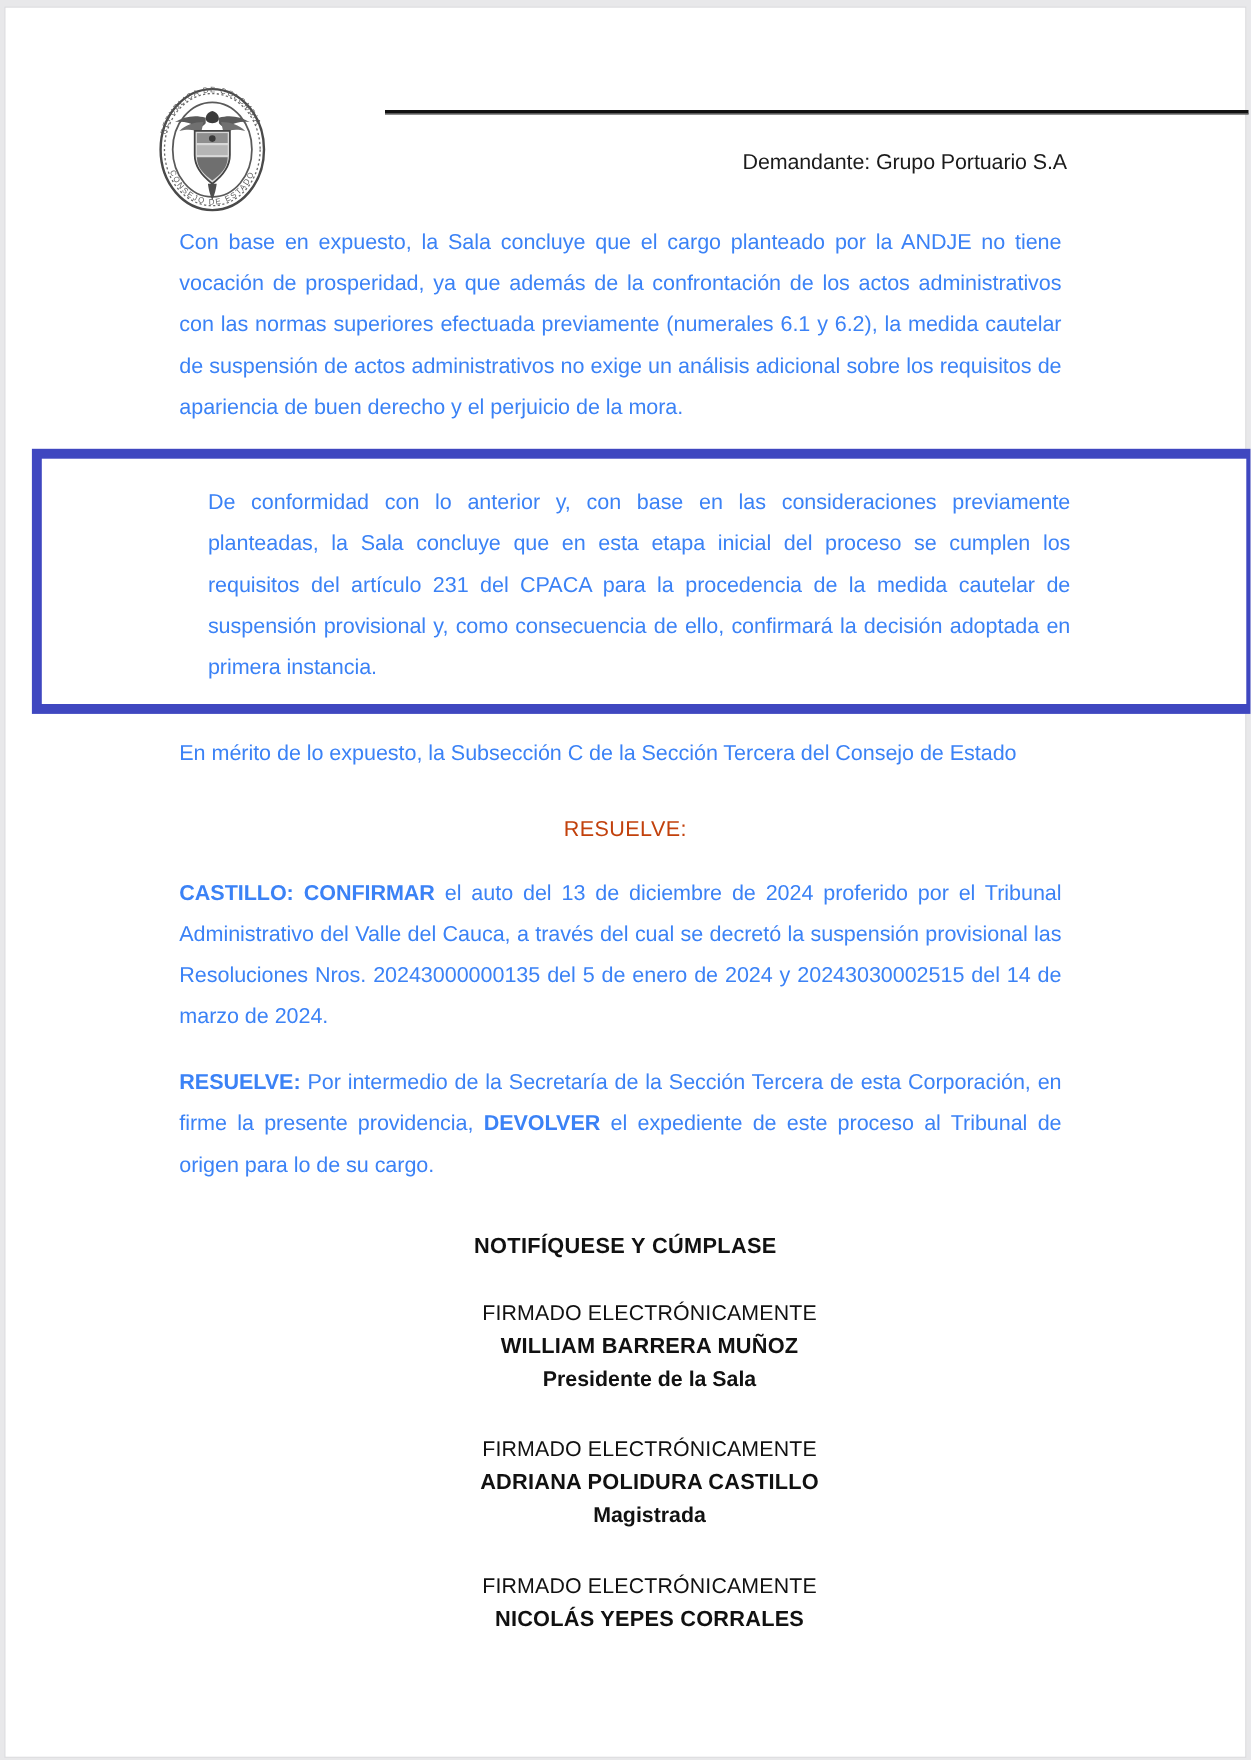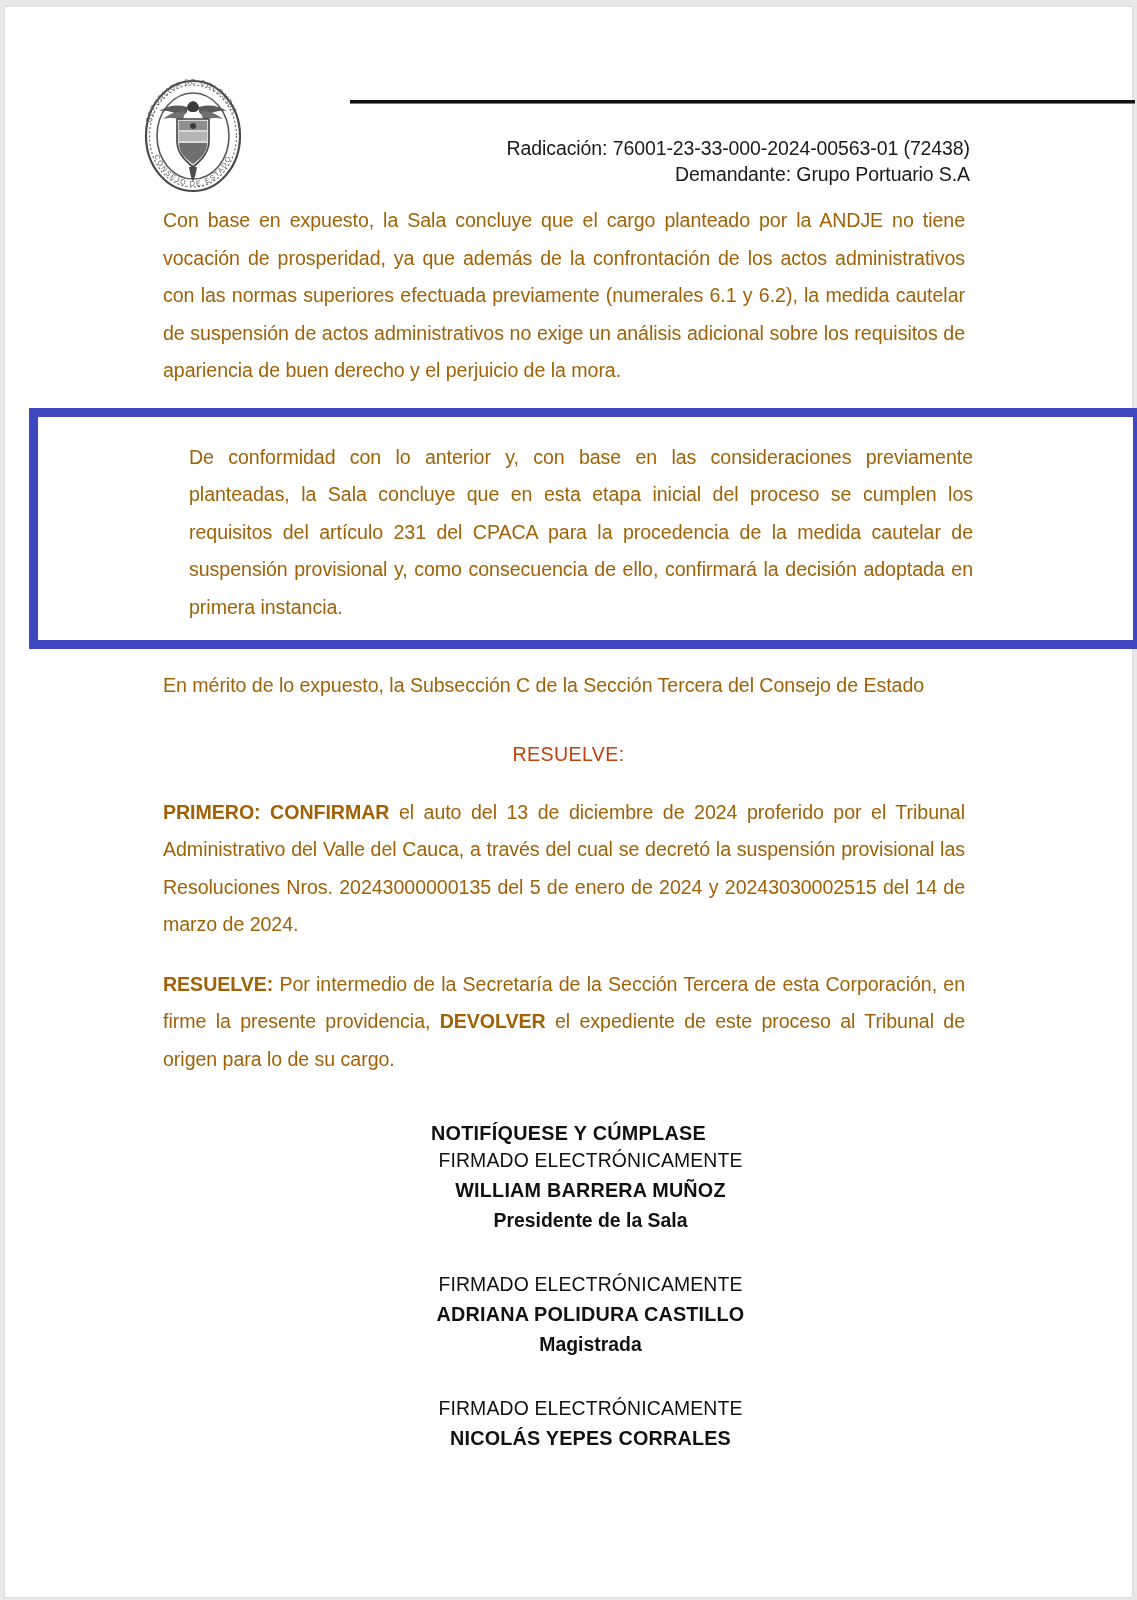--- a/index.html
+++ b/index.html
@@ -77,21 +77,21 @@
     position: absolute;
     left: 0;
     top: 195px;
     width: 100%;
   }
   p.para {
     margin: 0;
     padding: 0 167px 0 158px;
     font-size: 19.6px;
     line-height: 37.5px;
-    color: #a16207;
+    color: #3b82f6;
     text-align: justify;
     text-justify: inter-word;
     letter-spacing: -0.05px;
   }
   p.para + p.para { margin-top: 22px; }
   .para b { font-weight: bold; }
 
   
   .highlight-box {
     position: relative;
@@ -122,20 +122,21 @@
   
   .signatures {
     margin-top: 44px;
     text-align: center;
     color: #111111;
   }
   .sig-title {
     font-size: 19.8px;
     font-weight: bold;
     letter-spacing: 0.3px;
+    margin-bottom: 34px;
   }
   .sig-block { margin-bottom: 34px; padding-left: 44px; }
   .sig-block:last-child { margin-bottom: 0; }
   .sig-signed {
     font-size: 19.4px;
     font-weight: normal;
     line-height: 30px;
     letter-spacing: 0.15px;
   }
   .sig-name {
@@ -189,41 +190,40 @@
             <path d="M50 68 L78 68 C78 78 71 84 64 89 C57 84 50 78 50 68 Z" fill="#6f6f6f"></path>
             <circle cx="64" cy="51" r="3" fill="#3a3a3a"></circle>
 
             <path d="M60 92 C61 100 63 104 64 107 C65 104 67 100 68 92 Z" fill="#4d4d4d"></path>
           </svg>
         </div>
 
         <div class="header-rule"></div>
 
         <div class="header-meta">
-          <div>Radicación: 76001-23-33-000-2024-00563-01 (72438)</div>
           <div>Demandante: Grupo Portuario S.A</div>
         </div>
       </div>
 
       <div class="body-wrap">
 
         <p class="para">Con base en expuesto, la Sala concluye que el cargo planteado por la ANDJE no tiene vocación de prosperidad, ya que además de la confrontación de los actos administrativos con las normas superiores efectuada previamente (numerales 6.1 y 6.2), la medida cautelar de suspensión de actos administrativos no exige un análisis adicional sobre los requisitos de apariencia de buen derecho y el perjuicio de la mora.</p>
 
         <div class="highlight-box">
           <p class="para">De conformidad con lo anterior y, con base en las consideraciones previamente planteadas, la Sala concluye que en esta etapa inicial del proceso se cumplen los requisitos del artículo 231 del CPACA para la procedencia de la medida cautelar de suspensión provisional y, como consecuencia de ello, confirmará la decisión adoptada en primera instancia.</p>
         </div>
 
         <div class="spacer-after-box"></div>
 
         <p class="para">En mérito de lo expuesto, la Subsección C de la Sección Tercera del Consejo de Estado</p>
 
         <h2 class="center-head">RESUELVE:</h2>
 
         <p class="para" style="margin-top:28px;">
-          <b>PRIMERO:</b><span>&nbsp;</span><b>CONFIRMAR</b><span> el auto del 13 de diciembre de 2024 proferido por el Tribunal Administrativo del Valle del Cauca, a través del cual se decretó la suspensión provisional las Resoluciones Nros. 20243000000135 del 5 de enero de 2024 y 20243030002515 del 14 de marzo de 2024.</span>
+          <b>CASTILLO:</b><span>&nbsp;</span><b>CONFIRMAR</b><span> el auto del 13 de diciembre de 2024 proferido por el Tribunal Administrativo del Valle del Cauca, a través del cual se decretó la suspensión provisional las Resoluciones Nros. 20243000000135 del 5 de enero de 2024 y 20243030002515 del 14 de marzo de 2024.</span>
         </p>
 
         <p class="para">
           <b>RESUELVE:</b><span> Por intermedio de la Secretaría de la Sección Tercera de esta Corporación, en firme la presente providencia, </span><b>DEVOLVER</b><span> el expediente de este proceso al Tribunal de origen para lo de su cargo.</span>
         </p>
 
         <div class="signatures">
           <div class="sig-title">NOTIFÍQUESE Y CÚMPLASE</div>
 
           <div class="sig-block">

